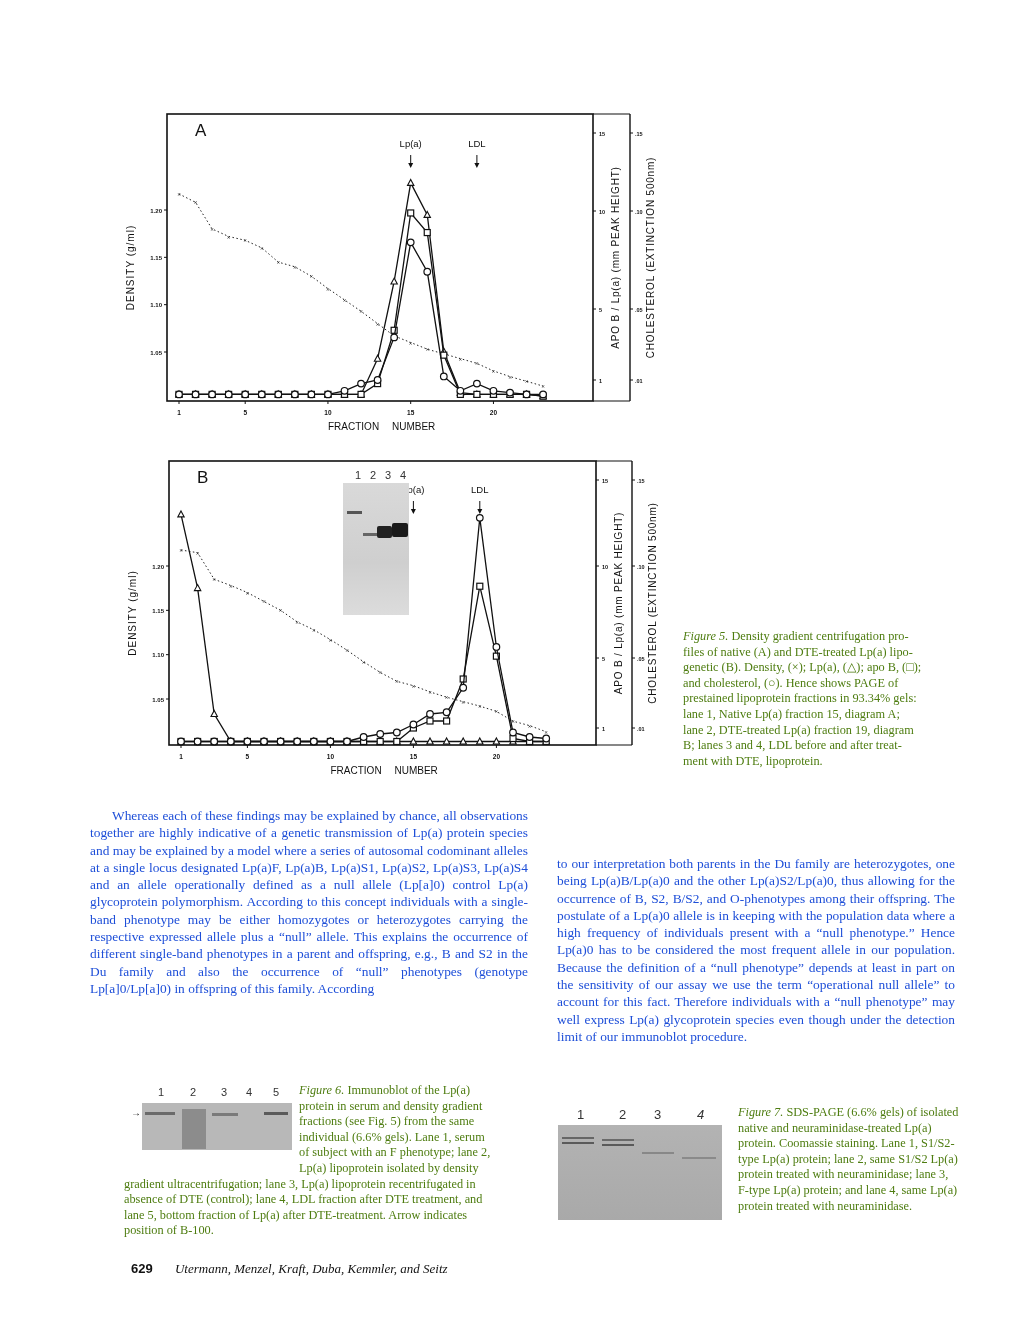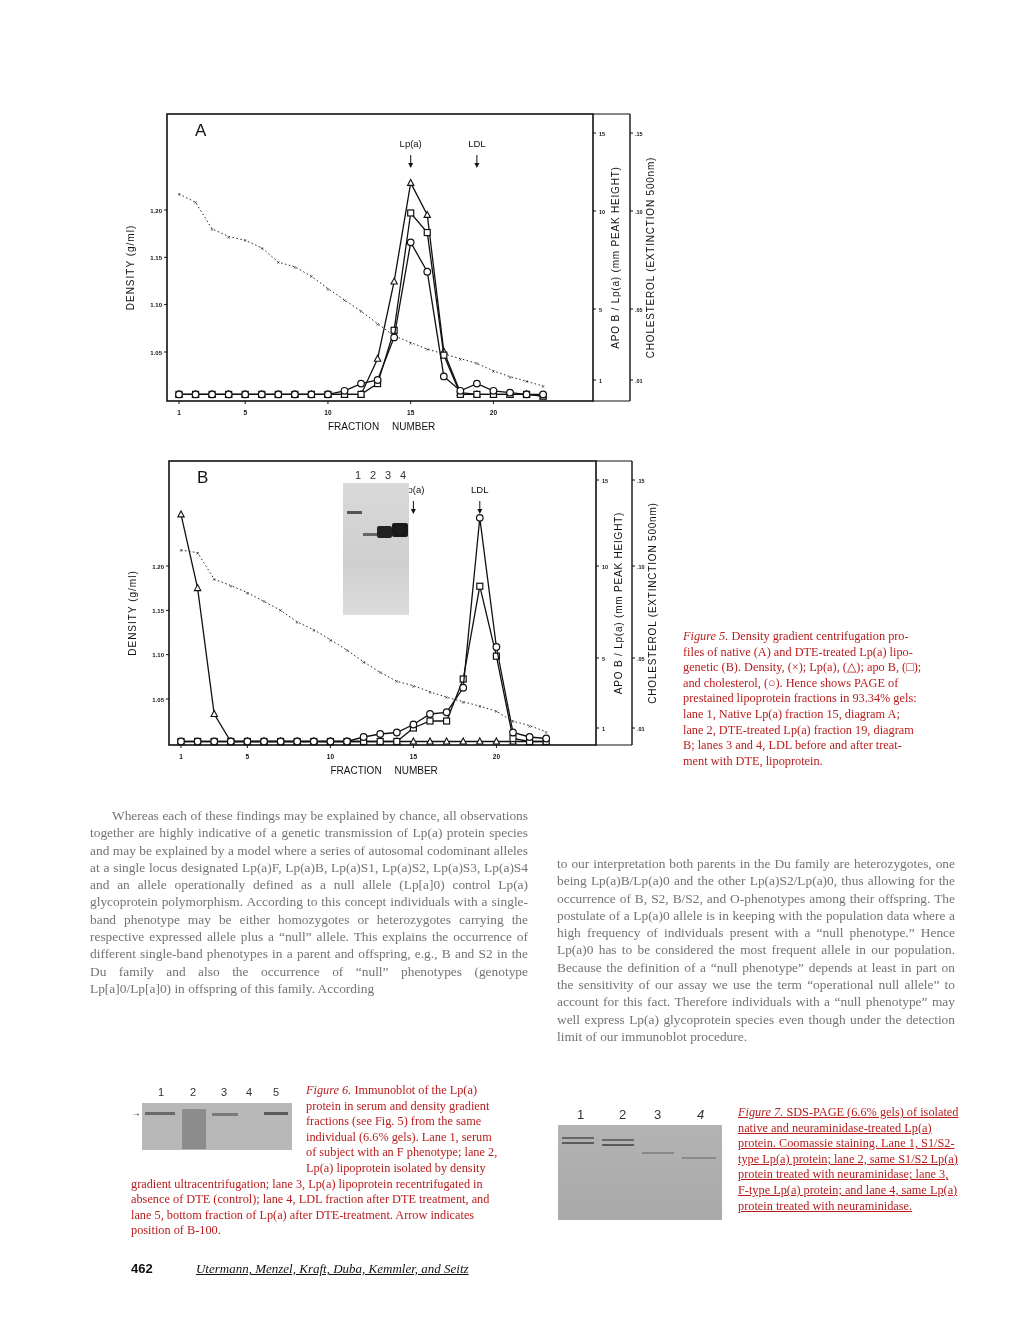--- a/index.html
+++ b/index.html
@@ -1,28 +1,28 @@
 <!DOCTYPE html>
 <html><head>
 <meta charset="utf-8">
 <style>
   html, body { margin:0; padding:0; background:#ffffff; }
   body { width:1020px; height:1320px; position:relative; overflow:hidden; color:#111; font-family:"Liberation Serif", serif; }
   .abs { position:absolute; }
   .chart-svg { position:absolute; left:0; top:0; }
-  .caption { font-family:"Liberation Serif", serif; font-size:12.3px; line-height:15.6px; color:#b91c1c; }
+  .caption { font-family:"Liberation Serif", serif; font-size:12.3px; line-height:15.6px; color:#4d7c0f; }
   .caption i { font-style:italic; }
-  .body-col { font-family:"Liberation Serif", serif; font-size:13.4px; line-height:17.3px; text-align:justify; color:#737373; }
+  .body-col { font-family:"Liberation Serif", serif; font-size:13.4px; line-height:17.3px; text-align:justify; color:#1d4ed8; }
   .body-col p { margin:0; text-indent:22px; }
   .body-col p.noindent { text-indent:0;margin-top:48px; }
   .gel { position:absolute; }
   .lane-num { position:absolute; font-family:"Liberation Sans", sans-serif; font-size:11px; color:#333; }
   .footer { font-size:13px; }
   .footer .pg { font-family:"Liberation Sans", sans-serif; font-weight:bold; }
-  .footer .auth { font-style:italic; margin-left:40px;text-decoration:underline; }
+  .footer .auth { font-style:italic; margin-left:19px; }
 </style>
 </head>
 <body>
 
 <svg class="chart-svg" id="chartA" width="1020" height="450">
     <g>
       <rect x="167" y="114" width="426" height="287" fill="none" stroke="#111" stroke-width="1.6"></rect>
       <line x1="593" y1="114" x2="630" y2="114" stroke="#111" stroke-width="1.2"></line>
       <line x1="630" y1="114" x2="630" y2="401" stroke="#111" stroke-width="1.4"></line>
       <line x1="593" y1="401" x2="630" y2="401" stroke="#111" stroke-width="1.2"></line>
@@ -374,41 +374,41 @@
   <div style="position:absolute;left:70px;top:10px;width:26px;height:3px;background:#7a7a7a;"></div>
   <div style="position:absolute;left:122px;top:9px;width:24px;height:3px;background:#5a5a5a;"></div>
 </div>
 <div class="abs" style="left:131px;top:1108px;font-size:10px;line-height:10px;">→</div>
 <div class="lane-num" style="left:158px;top:1086px;">1</div>
 <div class="lane-num" style="left:190px;top:1086px;">2</div>
 <div class="lane-num" style="left:221px;top:1086px;">3</div>
 <div class="lane-num" style="left:246px;top:1086px;">4</div>
 <div class="lane-num" style="left:273px;top:1086px;">5</div>
 
-<div class="abs caption" style="left:131px;top:1083px;width:372px;">
+<div class="abs caption" style="left:124px;top:1083px;width:372px;">
   <div style="float:left;width:175px;height:80px;"></div>
   <i>Figure 6.</i>
   <span>Immunoblot of the Lp(a) protein in serum and density gradient fractions (see Fig. 5) from the same individual (6.6% gels). Lane 1, serum of subject with an F phenotype; lane 2, Lp(a) lipoprotein isolated by density gradient ultracentrifugation; lane 3, Lp(a) lipoprotein recentrifugated in absence of DTE (control); lane 4, LDL fraction after DTE treatment, and lane 5, bottom fraction of Lp(a) after DTE-treatment. Arrow indicates position of B-100.</span>
 </div>
 
 <div class="gel" style="left:558px;top:1125px;width:164px;height:95px;background:linear-gradient(180deg,#b3b3b3,#a9a9a9);">
   <div style="position:absolute;left:4px;top:12px;width:32px;height:2px;background:#666;"></div>
   <div style="position:absolute;left:4px;top:17px;width:32px;height:2px;background:#5a5a5a;"></div>
   <div style="position:absolute;left:44px;top:14px;width:32px;height:2px;background:#6a6a6a;"></div>
   <div style="position:absolute;left:44px;top:19px;width:32px;height:2px;background:#5a5a5a;"></div>
   <div style="position:absolute;left:84px;top:27px;width:32px;height:2px;background:#888;"></div>
   <div style="position:absolute;left:124px;top:32px;width:34px;height:2px;background:#8a8a8a;"></div>
 </div>
 <div class="lane-num" style="left:577px;top:1107px;font-size:13px;">1</div>
 <div class="lane-num" style="left:619px;top:1107px;font-size:13px;">2</div>
 <div class="lane-num" style="left:654px;top:1107px;font-size:13px;">3</div>
 <div class="lane-num" style="left:697px;top:1107px;font-size:13px;font-style:italic;">4</div>
 
-<div class="abs caption" style="left:552px;top:1105px;width:408px;text-decoration:underline;">
+<div class="abs caption" style="left:552px;top:1105px;width:408px;">
   <div style="float:left;width:186px;height:111px;"></div>
   <i>Figure 7.</i>
   <span>SDS-PAGE (6.6% gels) of isolated native and neuraminidase-treated Lp(a) protein. Coomassie staining. Lane 1, S1/S2-type Lp(a) protein; lane 2, same S1/S2 Lp(a) protein treated with neuraminidase; lane 3, F-type Lp(a) protein; and lane 4, same Lp(a) protein treated with neuraminidase.</span>
 </div>
 
 <div class="abs footer" style="left:131px;top:1261px;">
-  <span class="pg">462</span>
+  <span class="pg">629</span>
   <span class="auth">Utermann, Menzel, Kraft, Duba, Kemmler, and Seitz</span>
 </div>
 
 </body></html>

